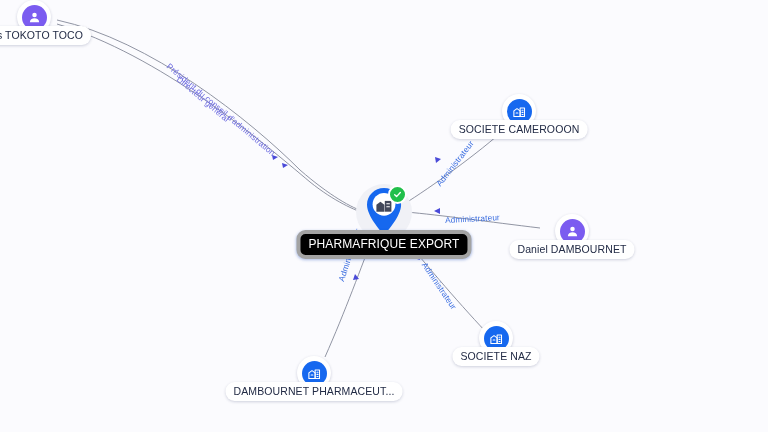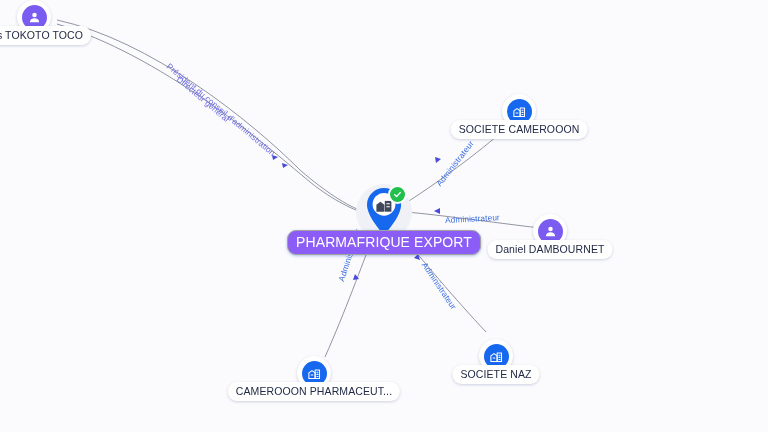--- a/index.html
+++ b/index.html
@@ -34,24 +34,24 @@
     white-space:nowrap;
     background:#ffffff;
     color:#222b45;
     font-size:10.5px;
     letter-spacing:.1px;
     padding:3px 8px 4px;
     border-radius:9px;
     box-shadow:0 1px 3px rgba(30,40,90,.20);
   }
   .lbl.primary{
-    background:#8b5cf6;
+    background:#000000;
     color:#ffffff;
-    font-size:14px;
-    border:1px solid #a3a3a3;
+    font-size:12px;
+    border:4px solid #a3a3a3;
     box-shadow:0 1px 3px rgba(20,70,180,.35);
   }
 
   
   .pin-wrap{position:absolute;transform:translate(-50%,-50%);}
   .halo{
     position:absolute;left:50%;top:50%;
     transform:translate(-50%,-50%);
     width:56px;height:56px;border-radius:50%;
     background:#f0f1f6;
@@ -133,33 +133,33 @@
       <svg width="15" height="15" viewBox="0 0 24 24" fill="none" stroke="#ffffff" stroke-width="1.7" stroke-linejoin="round" stroke-linecap="round">
         <path d="M3 20V11l5-3.6 5 3.6V20z"></path>
         <path d="M13 20V6.5h7V20z"></path>
         <path d="M16 10h1.6M16 13.4h1.6M16 16.8h1.6M6.6 14.4h2.8"></path>
       </svg>
     </div>
   </div>
   <div class="lbl">SOCIETE CAMEROOON</div>
 </div>
 
-<div class="node" style="left:550px;top:231px;">
+<div class="node" style="left:572px;top:231px;">
   <div class="circ">
     <div class="disc" style="background:#7b5cf0;">
       <svg width="15" height="15" viewBox="0 0 24 24" fill="#ffffff">
         <circle cx="12" cy="8" r="3.6"></circle>
         <path d="M4.6 19.4c0-4 3.4-6.2 7.4-6.2s7.4 2.2 7.4 6.2z"></path>
       </svg>
     </div>
   </div>
   <div class="lbl">Daniel DAMBOURNET</div>
 </div>
 
-<div class="node" style="left:496px;top:356px;">
+<div class="node" style="left:496px;top:338px;">
   <div class="circ">
     <div class="disc" style="background:#1668ef;">
       <svg width="15" height="15" viewBox="0 0 24 24" fill="none" stroke="#ffffff" stroke-width="1.7" stroke-linejoin="round" stroke-linecap="round">
         <path d="M3 20V11l5-3.6 5 3.6V20z"></path>
         <path d="M13 20V6.5h7V20z"></path>
         <path d="M16 10h1.6M16 13.4h1.6M16 16.8h1.6M6.6 14.4h2.8"></path>
       </svg>
     </div>
   </div>
   <div class="lbl">SOCIETE NAZ</div>
@@ -168,21 +168,21 @@
 <div class="node" style="left:314px;top:373px;">
   <div class="circ">
     <div class="disc" style="background:#1668ef;">
       <svg width="15" height="15" viewBox="0 0 24 24" fill="none" stroke="#ffffff" stroke-width="1.7" stroke-linejoin="round" stroke-linecap="round">
         <path d="M3 20V11l5-3.6 5 3.6V20z"></path>
         <path d="M13 20V6.5h7V20z"></path>
         <path d="M16 10h1.6M16 13.4h1.6M16 16.8h1.6M6.6 14.4h2.8"></path>
       </svg>
     </div>
   </div>
-  <div class="lbl">CAMEROOON PHARMACEUT...</div>
+  <div class="lbl">DAMBOURNET PHARMACEUT...</div>
 </div>
 
 <div class="pin-wrap" style="left:384px;top:212px;">
   <div class="halo"></div>
   <div class="pin">
     <svg width="44" height="52" viewBox="0 0 44 52">
       <path d="M22 2c-9.4 0-17 7.5-17 16.7 0 11.5 14.3 27 16 29 .6.7 1.5.7 2.1 0 1.7-2 16-17.5 16-29C39 9.5 31.4 2 22 2z" fill="#1668ef"></path>
       <circle cx="22" cy="18.3" r="11.4" fill="#ffffff"></circle>
       <g transform="translate(13.4,9.7)" fill="none" stroke="#41475a" stroke-width="1.6" stroke-linejoin="round" stroke-linecap="round">
         <path d="M1 16V9l4-2.9L9 9v7z" fill="#41475a" stroke="none"></path>

